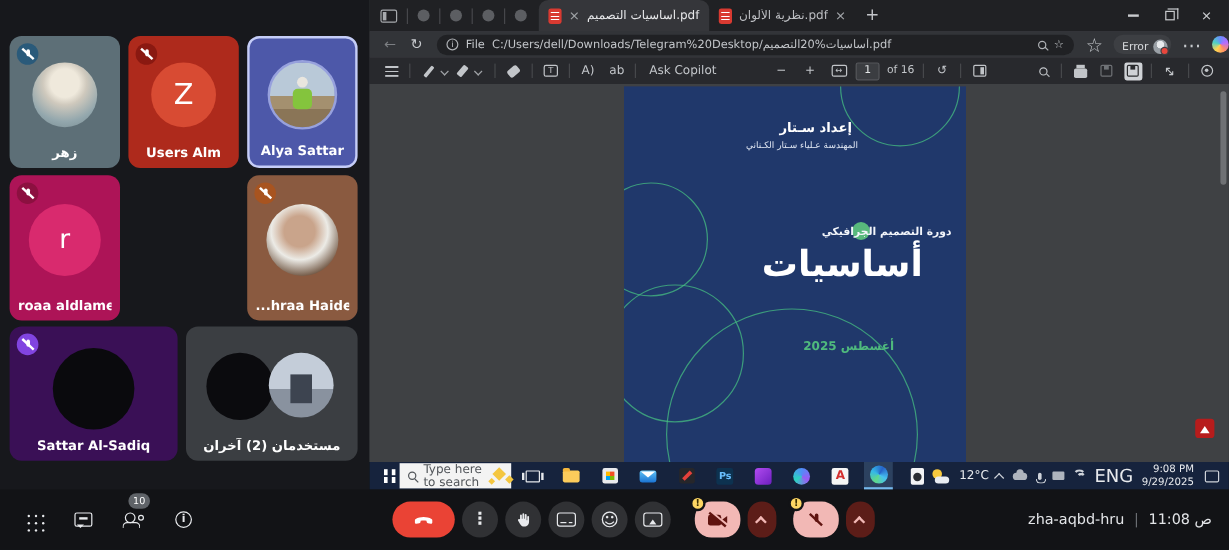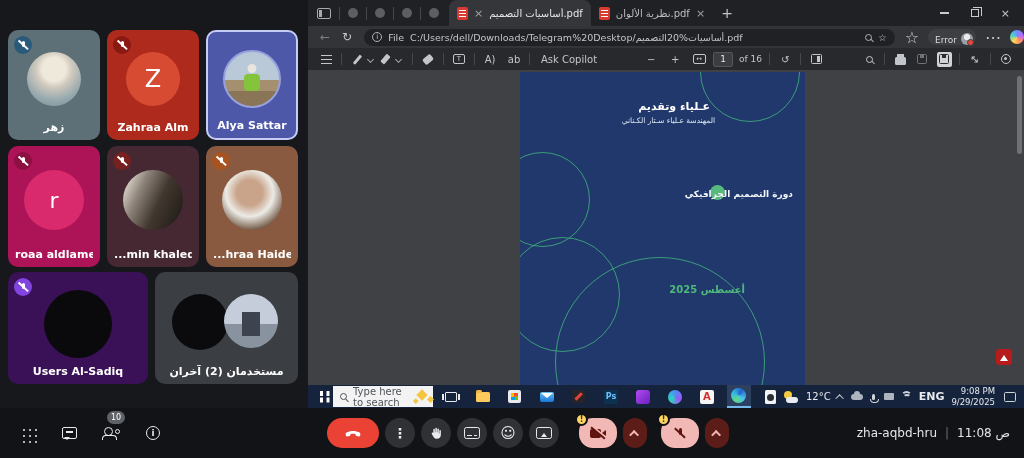--- a/index.html
+++ b/index.html
@@ -198,58 +198,51 @@
       </div>
     <div class="avatar av-zahr"></div>
     <div class="pname right">زهر</div>
   </div>
 
   <div class="tile" style="left:107px;top:30px;width:92px;height:110px;background:#ae2a1c">
     <div class="micbadge" style="background:#8a1911">
         <span class="micoff"></span>
       </div>
     <div class="initial-circle name-initial-z" style="top:22px;width:54px;height:54px;background:#d84b33">Z</div>
-    <div class="pname">Zahraa Alm</div>
+    <div class="pname">Users Alm</div>
   </div>
 
   <div class="tile" style="left:206px;top:30px;width:92px;height:110px;background:#4d58a9;border:2px solid #c5cdf7">
     <div class="avatar av-alya"></div>
     <div class="pname">Alya Sattar</div>
   </div>
 
   <div class="tile" style="left:8px;top:146px;width:92px;height:121px;background:#ad1457">
     <div class="micbadge" style="background:#8c1040">
         <span class="micoff"></span>
       </div>
     <div class="initial-circle" style="top:24px;width:60px;height:60px;background:#d92a6e;font-size:22px">r</div>
     <div class="pname">roaa aldlame</div>
   </div>
 
-  <div class="tile" style="left:107px;top:146px;width:92px;height:121px;background:#452832">
-    <div class="micbadge" style="background:#77201f">
-        <span class="micoff"></span>
-      </div>
-    <div class="avatar av-khaled"></div>
-    <div class="pname">...min khaled</div>
-  </div>
 
   <div class="tile" style="left:206px;top:146px;width:92px;height:121px;background:#8a5a40">
     <div class="micbadge" style="background:#a85420">
         <span class="micoff"></span>
       </div>
     <div class="avatar av-haider"></div>
     <div class="pname">...hraa Haider</div>
   </div>
 
   <div class="tile" style="left:8px;top:272px;width:140px;height:112px;background:#3a1056">
     <div class="micbadge" style="background:#8144e0">
         <span class="micoff"></span>
       </div>
     <div class="avatar av-dark"></div>
-    <div class="pname">Users Al-Sadiq</div>
+    <div class="pname">Sattar Al-Sadiq</div>
   </div>
 
   <div class="tile" style="left:155px;top:272px;width:143px;height:112px;background:#3b3e42">
     <div class="others-group">
       <div class="others-a"></div>
       <div class="others-b"></div>
     </div>
     <div class="pname" style="direction:rtl">مستخدمان (2) آخران</div>
   </div>
 </div>
@@ -378,24 +371,25 @@
         </div>
     </div>
   </div>
 
   <div id="pdfcontent">
     <div id="page">
       <div class="gcircle" style="left:180px;top:-50px;width:100px;height:100px"></div>
       <div class="gcircle" style="left:-25px;top:80px;width:95px;height:95px"></div>
       <div class="gcircle" style="left:-15px;top:165px;width:115px;height:115px"></div>
       <div class="gcircle" style="left:35px;top:185px;width:210px;height:210px"></div>
-      <div class="prep1">عـلياء وتقديم</div>
+      <div class="prep1">إعداد سـتار</div>
       <div class="prep2">المهندسة عـلياء سـتار الكـناني</div>
       <div class="coursedot"></div>
       <div class="course">دورة التصميم الجرافيكي</div>
+      <div class="bigtitle" style="top:134px">أساسيات</div>
       <div class="pdate">أغسطس 2025</div>
     </div>
     <div id="scrollthumb"></div>
     <div class="acrochip">
         <span class="acrotri"></span>
       </div>
   </div>
 </div>
 
 <div id="taskbar">
@@ -444,21 +438,21 @@
     </div>
 
   <div class="tray">
     <span class="sunic"></span>
     <span style="font-size:10px">12°C</span>
     <span class="caret-up"></span>
     <span class="cloudic"></span>
     <span class="micic"></span>
     <span class="usbic"></span>
     <span class="wifiic"></span>
-    <span style="font-size:11px;font-weight:700">ENG</span>
+    <span style="font-size:15px;font-weight:400">ENG</span>
     <span class="clock2">
       <span>9:08 PM</span><br>
       <span>9/29/2025</span>
     </span>
     <span class="notific"></span>
   </div>
 </div>
 
 <div id="controlbar">
   <div class="ctl-left">

